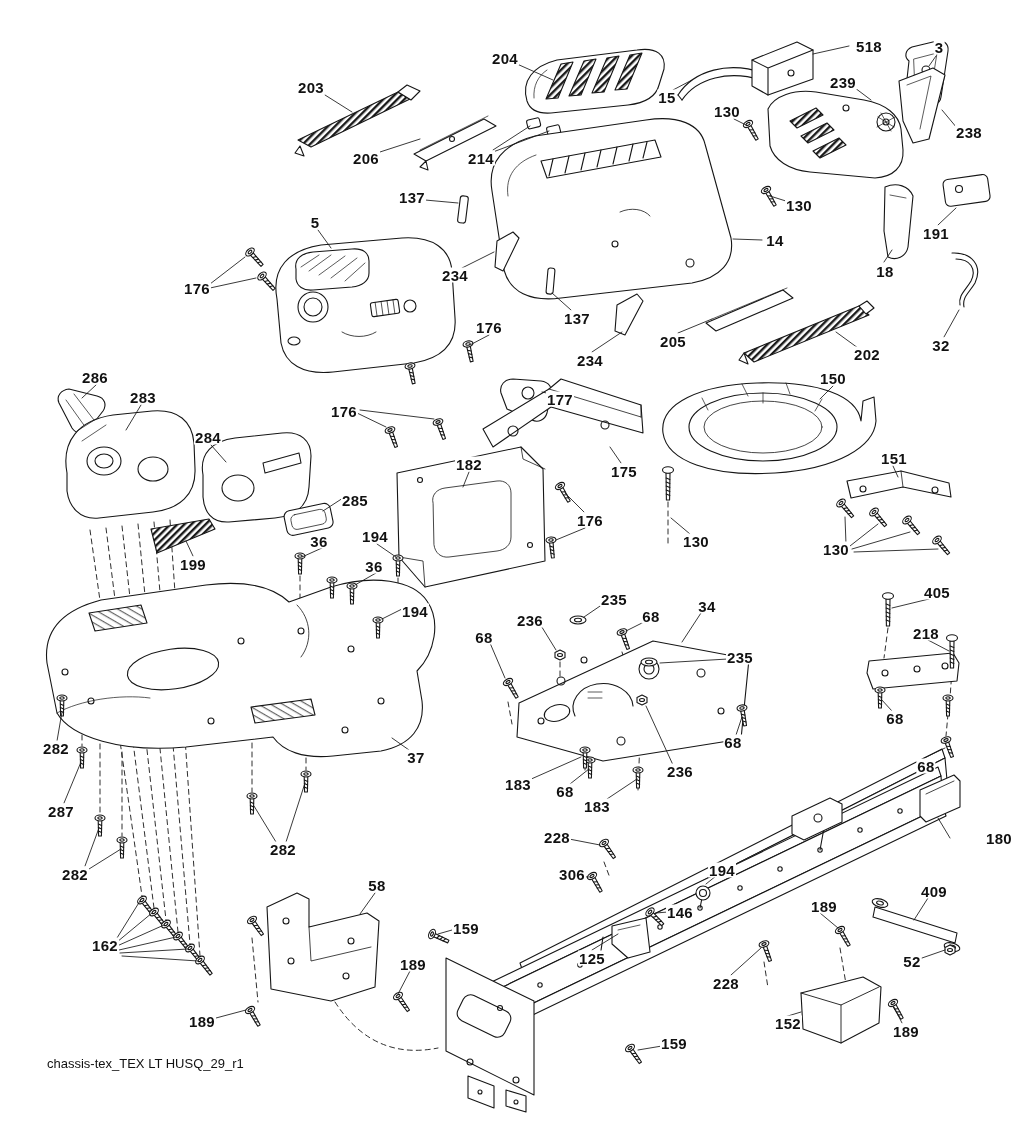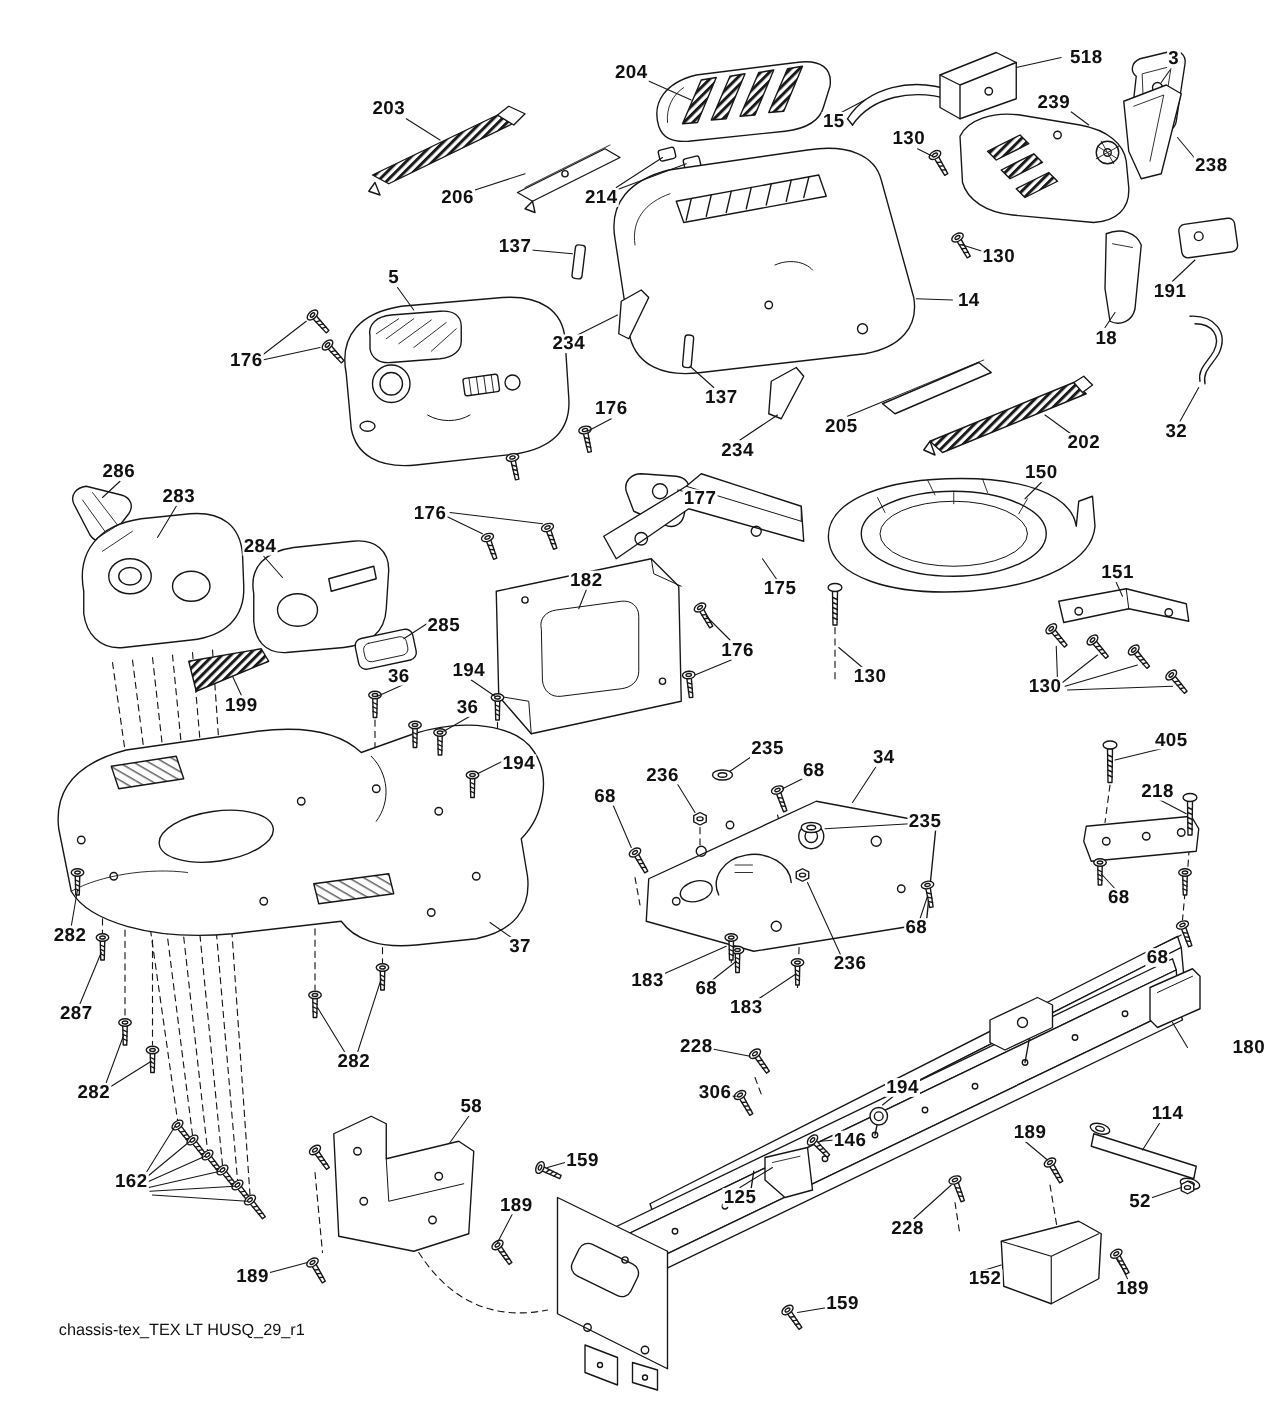--- a/index.html
+++ b/index.html
@@ -575,21 +575,21 @@
       <div class="callout" style="left: 680px; top: 771px;">236</div>
       <div class="callout" style="left: 61px; top: 811px;">287</div>
       <div class="callout" style="left: 597px; top: 806px;">183</div>
       <div class="callout" style="left: 557px; top: 837px;">228</div>
       <div class="callout" style="left: 283px; top: 849px;">282</div>
       <div class="callout" style="left: 963px; top: 838px; margin-left: 36px;">180</div>
       <div class="callout" style="left: 75px; top: 874px;">282</div>
       <div class="callout" style="left: 572px; top: 874px; text-align: center;">306</div>
       <div class="callout" style="left: 722px; top: 870px;">194</div>
       <div class="callout" style="left: 377px; top: 885px;">58</div>
-      <div class="callout" style="left: 934px; top: 891px;">114</div>
+      <div class="callout" style="left: 934px; top: 891px;">409</div>
       <div class="callout" style="left: 680px; top: 912px;">146</div>
       <div class="callout" style="left: 824px; top: 906px;">189</div>
       <div class="callout" style="left: 466px; top: 928px;">159</div>
       <div class="callout" style="left: 105px; top: 945px;">162</div>
       <div class="callout" style="left: 592px; top: 958px;">125</div>
       <div class="callout" style="left: 912px; top: 961px;">52</div>
       <div class="callout" style="left: 413px; top: 964px;">189</div>
       <div class="callout" style="left: 726px; top: 983px;">228</div>
       <div class="callout" style="left: 788px; top: 1023px;">152</div>
       <div class="callout" style="left: 202px; top: 1021px;">189</div>

